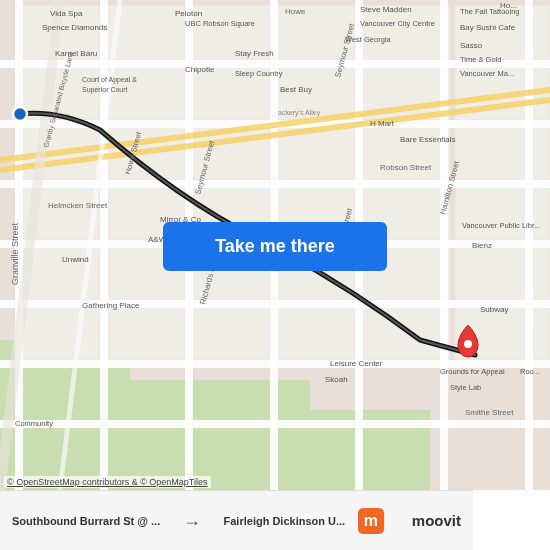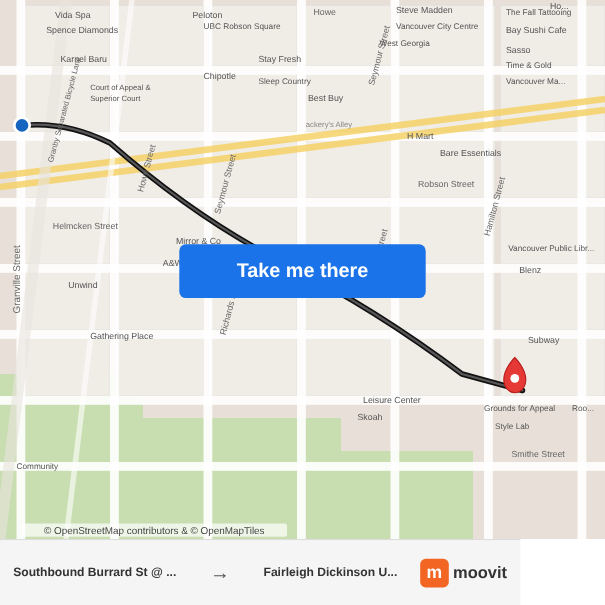--- a/index.html
+++ b/index.html
@@ -83,33 +83,35 @@
       border-radius: 5px;
       display: flex;
       align-items: center;
       justify-content: center;
     }
 
     .moovit-text {
       font-size: 15px;
       font-weight: bold;
       color: #333;
+      margin-left: 24px;
     }
 
     
     .osm-attribution {
       position: absolute;
       bottom: 2px;
-      left: 20px;
+      left: 4px;
       font-size: 9px;
       color: #444;
       background: rgba(255,255,255,0.7);
-      padding: 1px 20px;
+      padding: 1px 3px;
       border-radius: 2px;
       z-index: 10;
+      text-decoration: underline;
     }
 
     
     #take-me-there-btn {
       position: absolute;
       top: 222px;
       left: 163px;
       width: 224px;
       height: 49px;
       background: #1a73e8;

